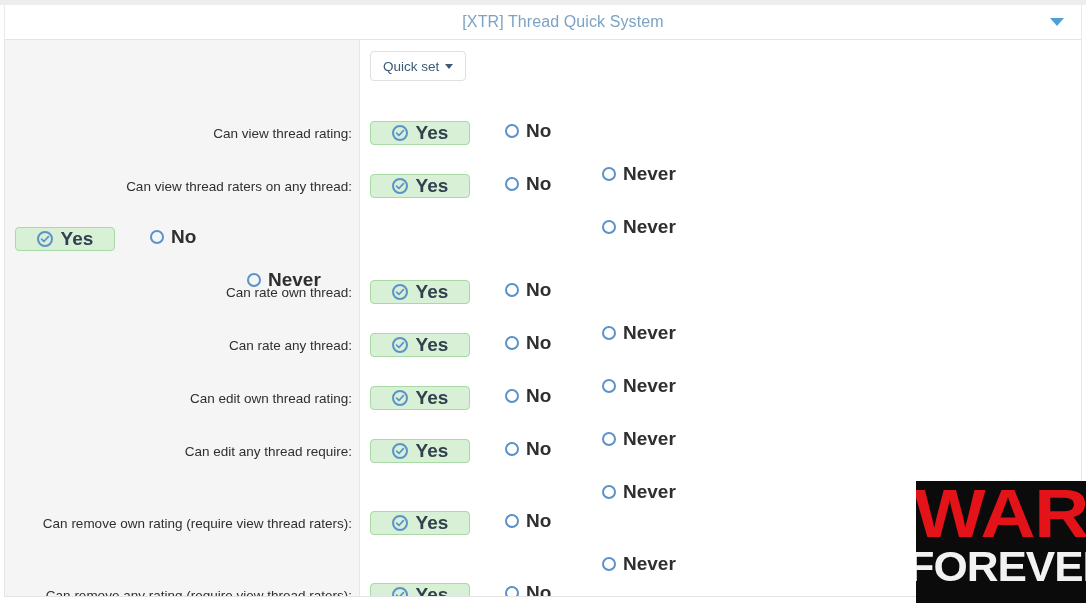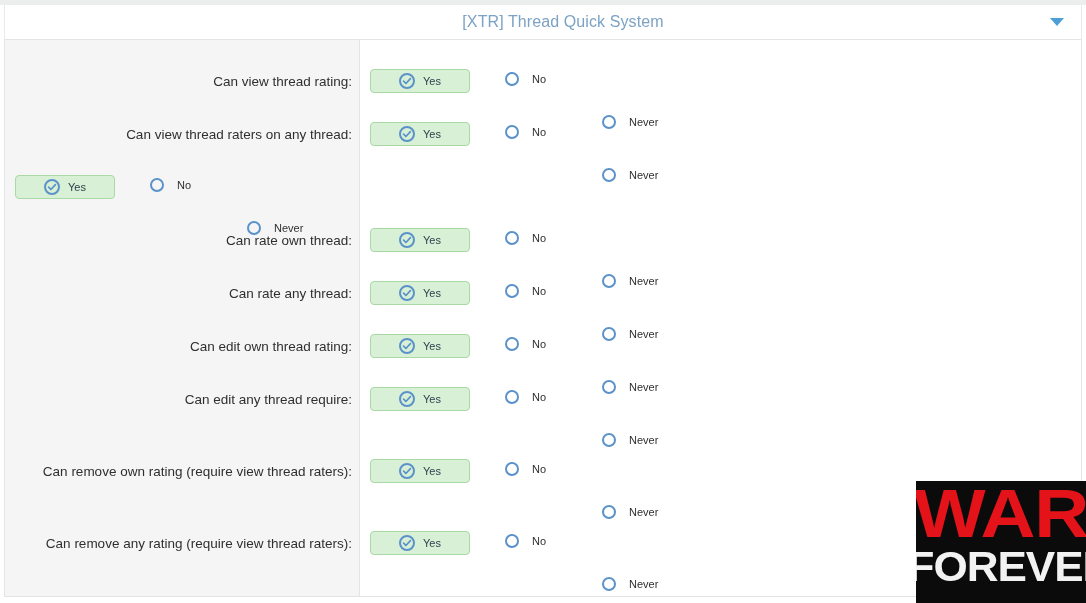--- a/index.html
+++ b/index.html
@@ -123,21 +123,21 @@
   .perm-choices {
     position: relative;
     flex: 1;
     height: 22px;
   }
   .choice {
     position: absolute;
     top: 0;
     display: flex;
     align-items: center;
-    gap: 13px;
+    gap: 7px;
     cursor: pointer;
     white-space: nowrap;
   }
   .choice.c-yes  { left: 10px; }
   .choice.c-no   { left: 145px; }
   .choice.c-never{ left: 242px; margin-top: 43px; }
 
   .choice.selected {
     background: #d8f0d6;
     border: 1px solid #a9d9a5;
@@ -154,23 +154,24 @@
     border-radius: 50%;
     background: transparent;
     flex: none;
   }
   .radio-check {
     width: 16px; height: 16px;
     flex: none;
     display: block;
   }
   .choice-label {
-    font-size: 11px;
+    font-size: 19px;
     color: #2f2f2f;
     line-height: 16px;
+    font-weight: bold;
   }
   .choice.selected .choice-label { color: #32414d; }
 
   
   .watermark {
     position: absolute;
     left: 916px; top: 481px;
     width: 170px; height: 122px;
     background: #0b0b0b;
     overflow: hidden;
@@ -214,20 +215,26 @@
     <div class="header-caret">
       <span class="caret-tri"></span>
     </div>
   </div>
 
   <div class="panel">
     <div class="label-col-bg"></div>
 
     <div class="rows">
 
+      <div class="quickset-row">
+        <div class="quickset-btn">
+          <span>Quick set</span>
+          <span class="mini-caret"></span>
+        </div>
+      </div>
 
     <div class="perm-row" style="height: 53px; padding-top: 4px;">
           <div class="perm-label">Can view thread rating:</div>
           <div class="perm-choices">
             <div class="choice c-yes selected">
               <svg class="radio-check" viewBox="0 0 16 16">
                 <circle cx="8" cy="8" r="7" fill="none" stroke="#5b92c9" stroke-width="2"></circle>
                 <path d="M4.6 8.2 L6.9 10.5 L11.4 5.6" fill="none" stroke="#5b92c9" stroke-width="1.7" stroke-linecap="round" stroke-linejoin="round"></path>
               </svg>
               <span class="choice-label">Yes</span>

